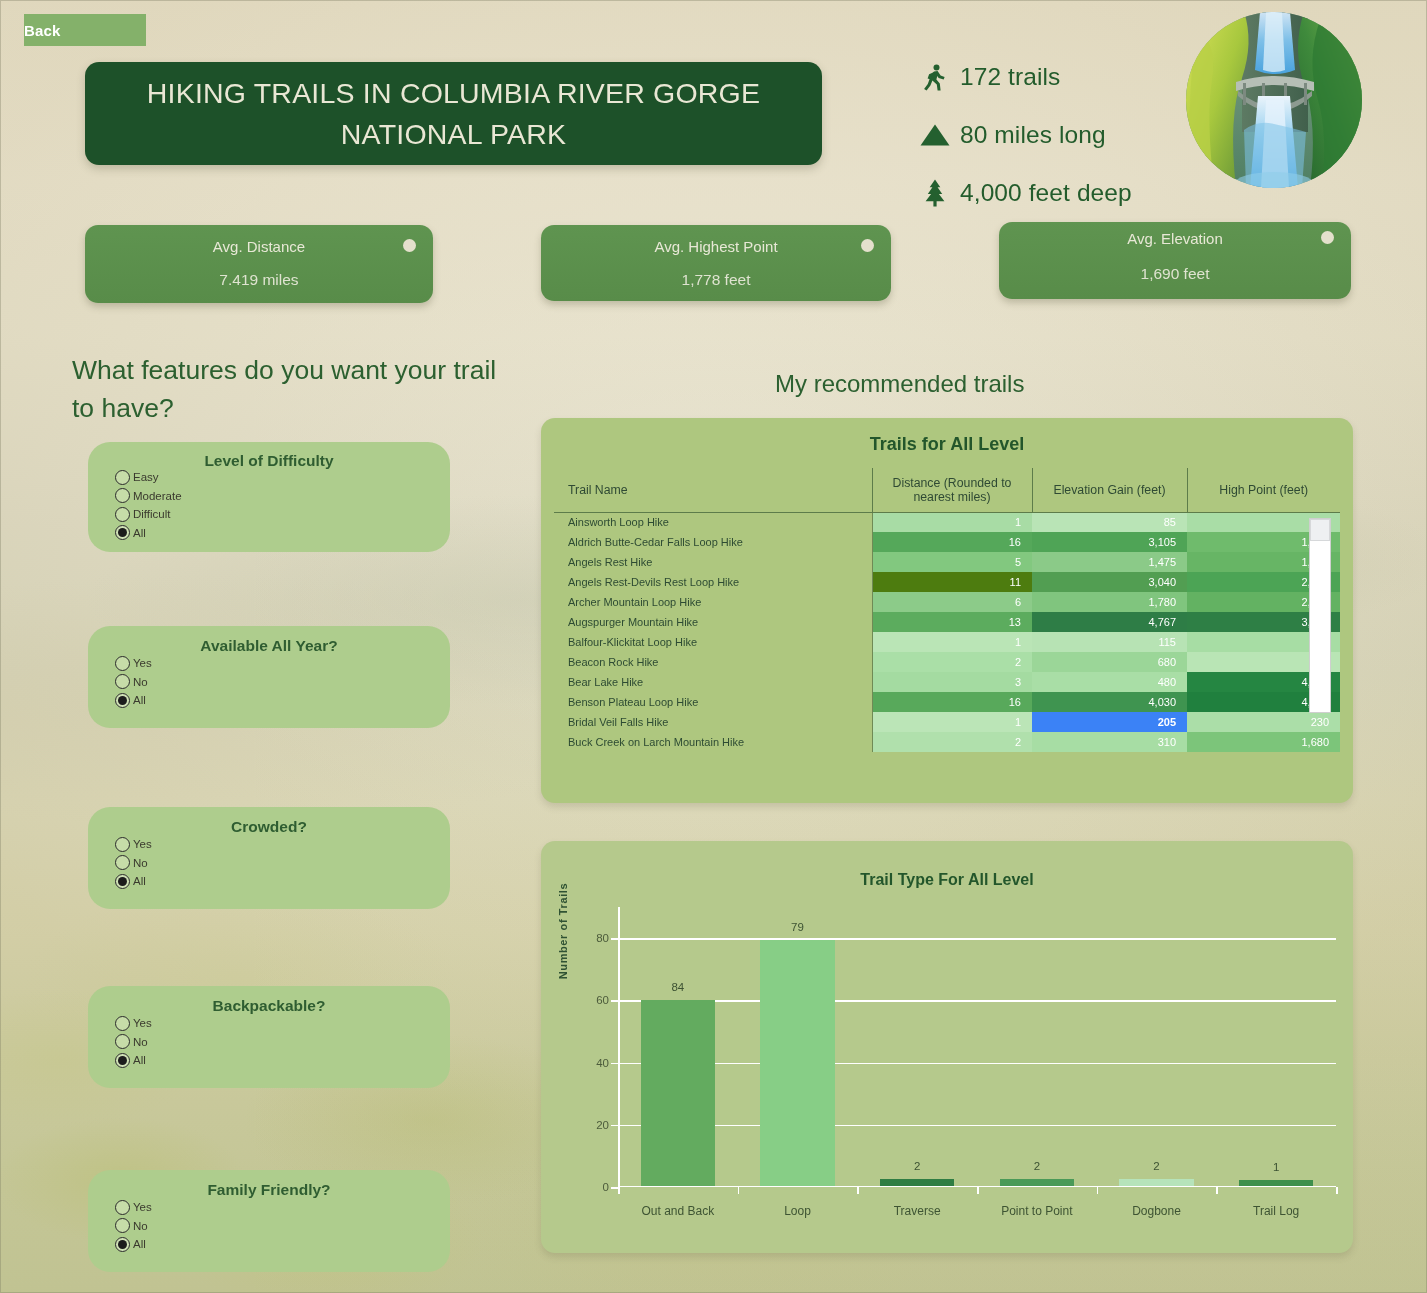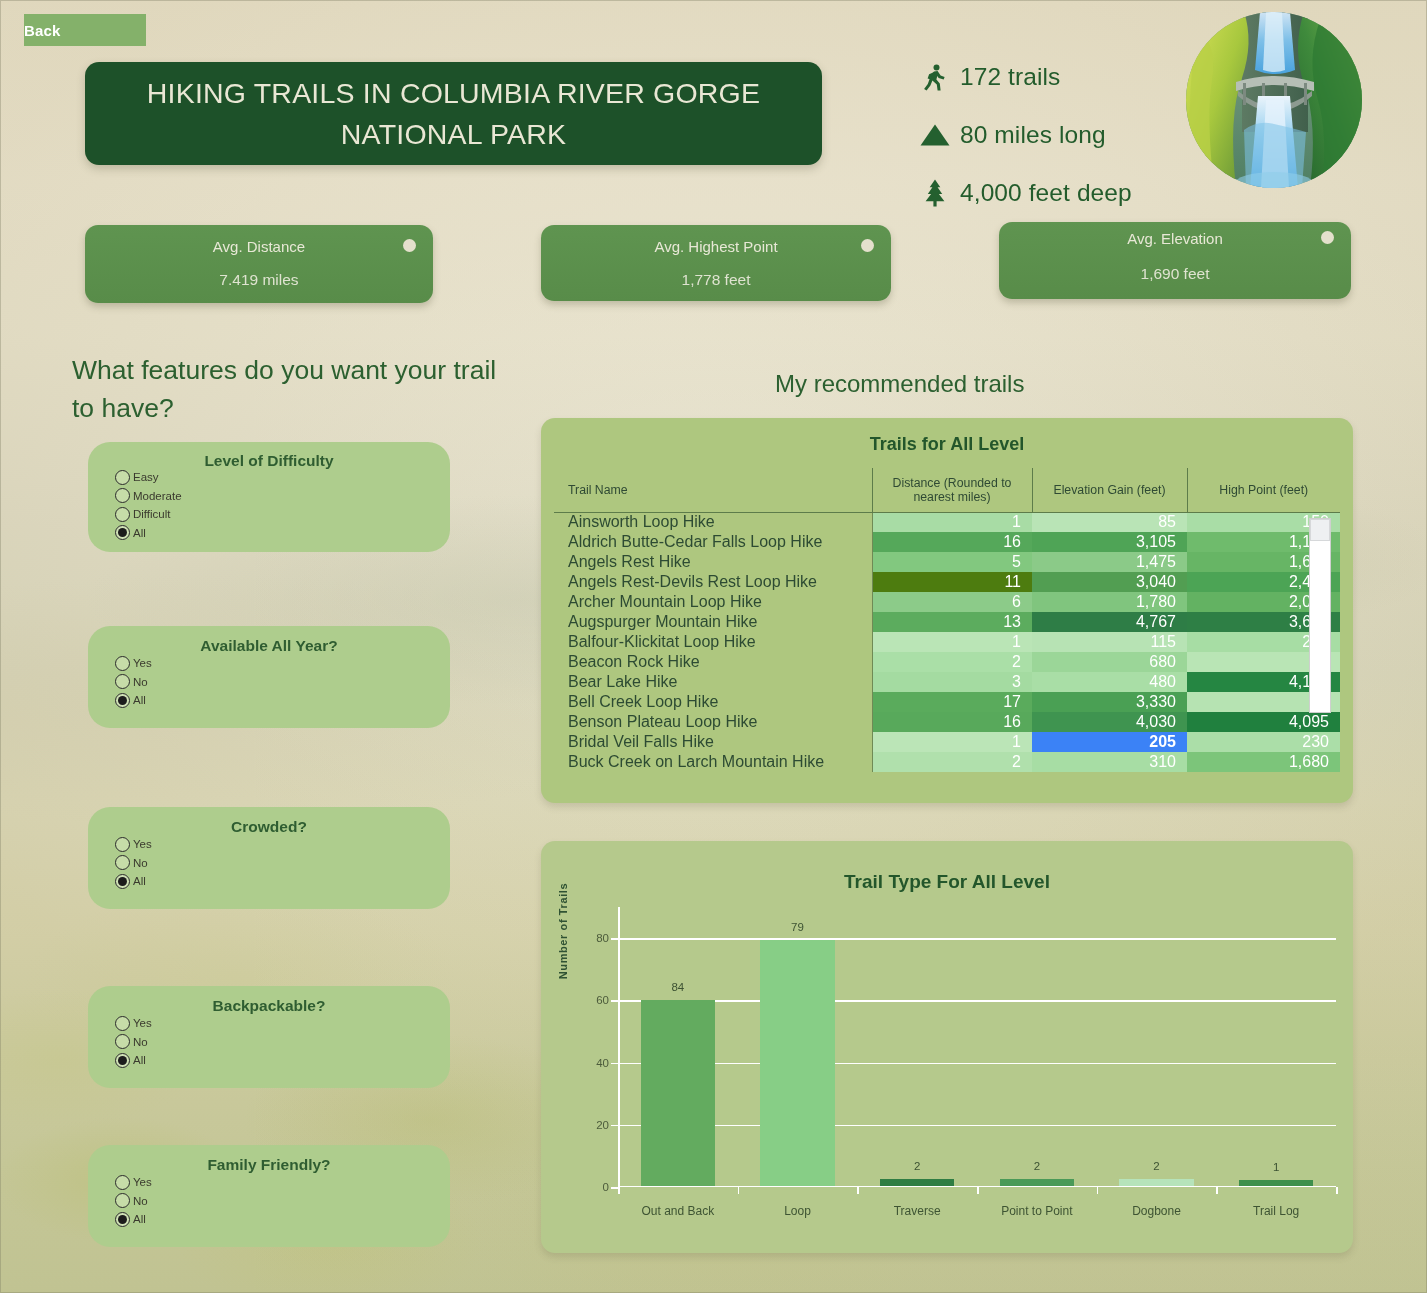--- a/index.html
+++ b/index.html
@@ -145,21 +145,21 @@
   .filter-card {
     position: absolute;
     left: 88px; width: 362px;
     background: #aecd8d;
     border-radius: 22px;
   }
   #f-difficulty  { top: 442px; height: 110px; }
   #f-allyear     { top: 626px; height: 102px; }
   #f-crowded     { top: 807px; height: 102px; }
   #f-backpack    { top: 986px; height: 102px; }
-  #f-family      { top: 1145px; height: 102px; }
+  #f-family      { top: 1170px; height: 102px; }
   .filter-title {
     position: absolute; left: 0; right: 0;
     text-align: center;
     color: #2f5d31; font-size: 15.5px; font-weight: bold;
   }
   #f-difficulty .filter-title { top: 10px; }
   #f-allyear .filter-title    { top: 11px; }
   #f-crowded .filter-title    { top: 11px; }
   #f-backpack .filter-title   { top: 11px; }
   #f-family .filter-title     { top: 11px; }
@@ -220,21 +220,21 @@
     padding: 6px 7px;
     height: 44px;
     border-bottom: 1.2px solid #5d7c4a;
   }
   #tbl th.c-name { text-align: left; width: 318px; padding-left: 14px; }
   #tbl th.c-num  { text-align: center; border-left: 1.2px solid #5d7c4a; }
   #tbl th.c-dist { width: 160px; }
   #tbl th.c-elev { width: 155px; }
   #tbl th.c-high { width: 153px; }
   #tbl td {
-    font-size: 16px;
+    font-size: 11px;
     height: 20px;
     padding: 0 7px;
   }
   #tbl td.c-name {
     text-align: left; padding-left: 14px;
     color: #2d4b33;
     white-space: nowrap;
   }
   #tbl td.c-num {
     text-align: right; color: #ffffff;
@@ -257,21 +257,21 @@
   
   #chart-card {
     left: 541px; top: 841px; width: 812px; height: 412px;
     background: #b5c98c;
     border-radius: 14px;
     box-shadow: 0 4px 7px rgba(90,90,60,.18);
   }
   #chart-title {
     position: absolute; left: 0; right: 0; top: 30px;
     text-align: center;
-    color: #23562b; font-size: 19px; font-weight: bold;
+    color: #23562b; font-size: 16px; font-weight: bold;
   }
   #ylabel {
     position: absolute;
     left: 16px; top: 150px;
     width: 120px;
     transform: rotate(-90deg);
     transform-origin: 0 0;
     text-align: center;
     color: #2f5233; font-size: 11px; font-weight: bold;
     letter-spacing: .6px;
@@ -595,26 +595,20 @@
           <td class="c-num c-elev" style="background: rgb(155, 214, 152);">680</td>
           <td class="c-num c-high" style="background: rgb(185, 229, 181);"></td>
         </tr>
         <tr>
           <td class="c-name">Bear Lake Hike</td>
           <td class="c-num c-dist" style="background: rgb(164, 219, 161);">3</td>
           <td class="c-num c-elev" style="background: rgb(169, 222, 166);">480</td>
           <td class="c-num c-high" style="background: rgb(37, 134, 66);">4,100</td>
         </tr>
         <tr>
-          <td class="c-name">Bell Creek Loop Hike</td>
-          <td class="c-num c-dist" style="background: rgb(90, 171, 92);">17</td>
-          <td class="c-num c-elev" style="background: rgb(74, 160, 84);">3,330</td>
-          <td class="c-num c-high" style="background: rgb(182, 227, 178);"></td>
-        </tr>
-        <tr>
           <td class="c-name">Benson Plateau Loop Hike</td>
           <td class="c-num c-dist" style="background: rgb(88, 169, 91);">16</td>
           <td class="c-num c-elev" style="background: rgb(63, 148, 80);">4,030</td>
           <td class="c-num c-high" style="background: rgb(32, 128, 62);">4,095</td>
         </tr>
         <tr>
           <td class="c-name">Bridal Veil Falls Hike</td>
           <td class="c-num c-dist" style="background: rgb(187, 229, 183);">1</td>
           <td class="c-num c-elev" style="background: #3b82f6; font-weight: bold;">205</td>
           <td class="c-num c-high" style="background: rgb(171, 222, 168);">230</td>

